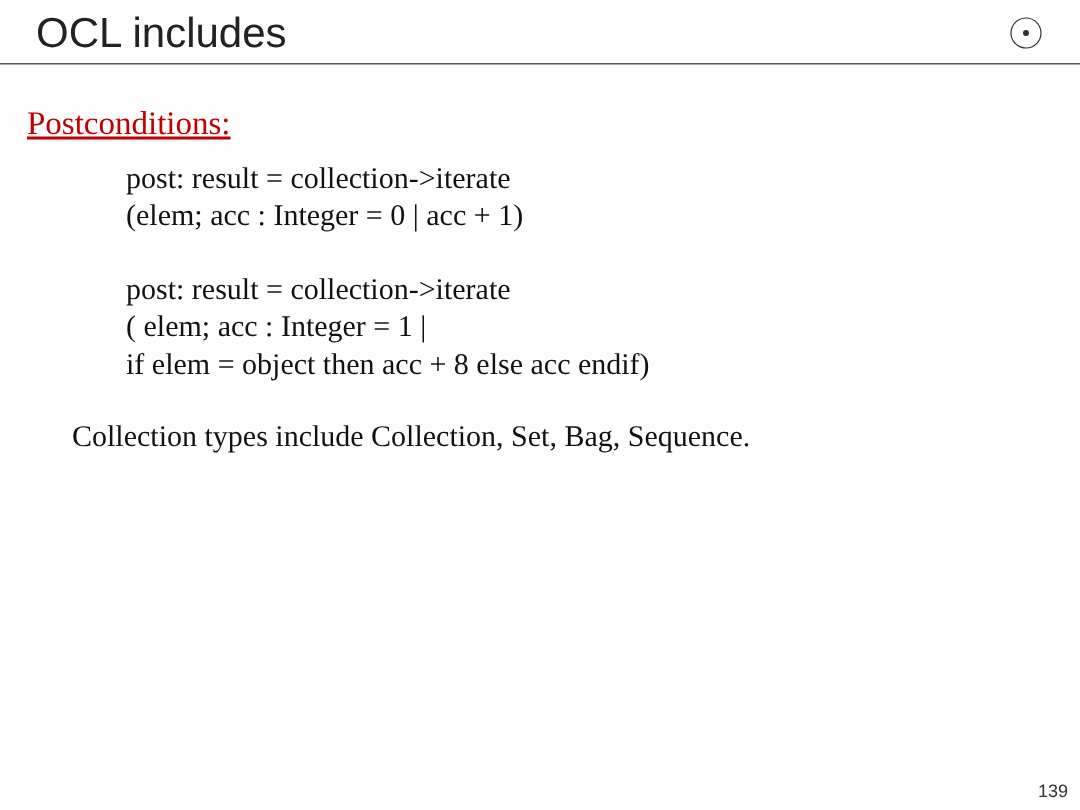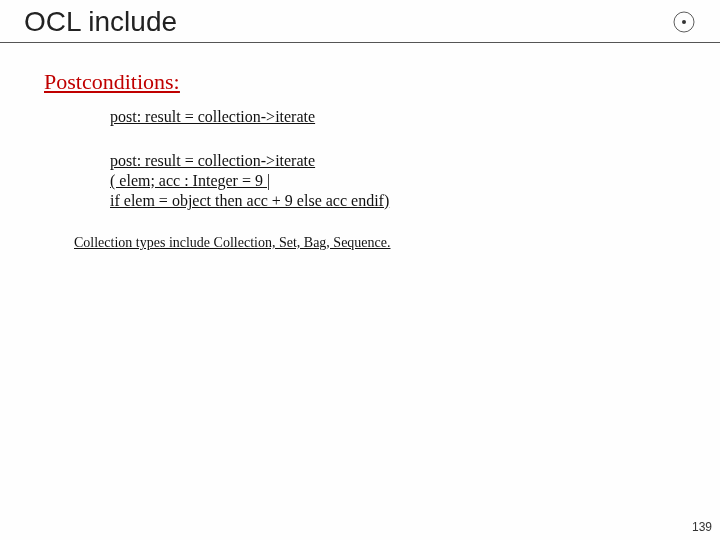--- a/index.html
+++ b/index.html
@@ -2,53 +2,54 @@
 <html><head>
 <meta charset="utf-8">
 <style>
   * { margin: 0; padding: 0; box-sizing: border-box; }
   html, body { width: 720px; height: 540px; background: #fefefe; font-family: Georgia, 'Times New Roman', serif; color: #111; }
   .slide { width: 720px; height: 540px; position: relative; padding: 0; }
   .titlebar { padding: 6px 24px 4px 24px; border-bottom: 1px solid #555; display: flex; justify-content: space-between; align-items: center; }
   .title { font-size: 28px; font-weight: normal; font-family: Verdana, Arial, sans-serif; color: #222; }
   .logo { width: 24px; height: 24px; position: relative; }
   .logo svg { width: 24px; height: 24px; }
-  .body { padding: 26px 30px 0 44px; text-decoration: underline; }
+  .body { padding: 26px 30px 0 18px; }
   .posthead { font-size: 22px; color: #c00000; text-decoration: underline; margin-bottom: 12px; font-family: Georgia, serif; }
-  .block { margin: 0 0 24px 66px; font-size: 16px; line-height: 1.25; font-family: Georgia, 'Times New Roman', serif; color: #111; }
+  .block { margin: 0 0 24px 66px; font-size: 20px; line-height: 1.25; font-family: Georgia, 'Times New Roman', serif; color: #111; }
   .line { white-space: pre; }
-  .footer-text { font-size: 14px; margin: 12px 0 0 6px; padding-left: 24px; font-family: Georgia, serif; }
+  .footer-text { font-size: 20px; margin: 12px 0 0 6px; padding-left: 24px; font-family: Georgia, serif; }
   .pagenum { position: absolute; right: 8px; bottom: 6px; font-size: 12px; font-family: Arial, sans-serif; color: #333; margin-left: 32px; }
 </style>
 </head>
 <body>
 
 <div class="slide">
 
   <div class="titlebar">
-    <div class="title">OCL include</div>
+    <div class="title">OCL includes</div>
     <div class="logo">
       <svg viewBox="0 0 24 24">
         <circle cx="12" cy="12" r="10" fill="none" stroke="#333" stroke-width="0.8"></circle>
         <circle cx="12" cy="12" r="2" fill="#333"></circle>
       </svg>
     </div>
   </div>
 
   <div class="body">
     <div class="posthead">Postconditions:</div>
 
     <div class="block">
       <div class="line">post: result = collection-&gt;iterate</div>
+      <div class="line">(elem; acc : Integer = 0 | acc + 1)</div>
     </div>
 
     <div class="block">
       <div class="line">post: result = collection-&gt;iterate</div>
-      <div class="line">( elem; acc : Integer = 9 |</div>
-      <div class="line">if elem = object then acc + 9 else acc endif)</div>
+      <div class="line">( elem; acc : Integer = 1 |</div>
+      <div class="line">if elem = object then acc + 8 else acc endif)</div>
     </div>
 
     <div class="block">
     </div>
 
     <div class="footer-text">Collection types include Collection, Set, Bag, Sequence.</div>
   </div>
 
   <div class="pagenum">139</div>
 </div>

